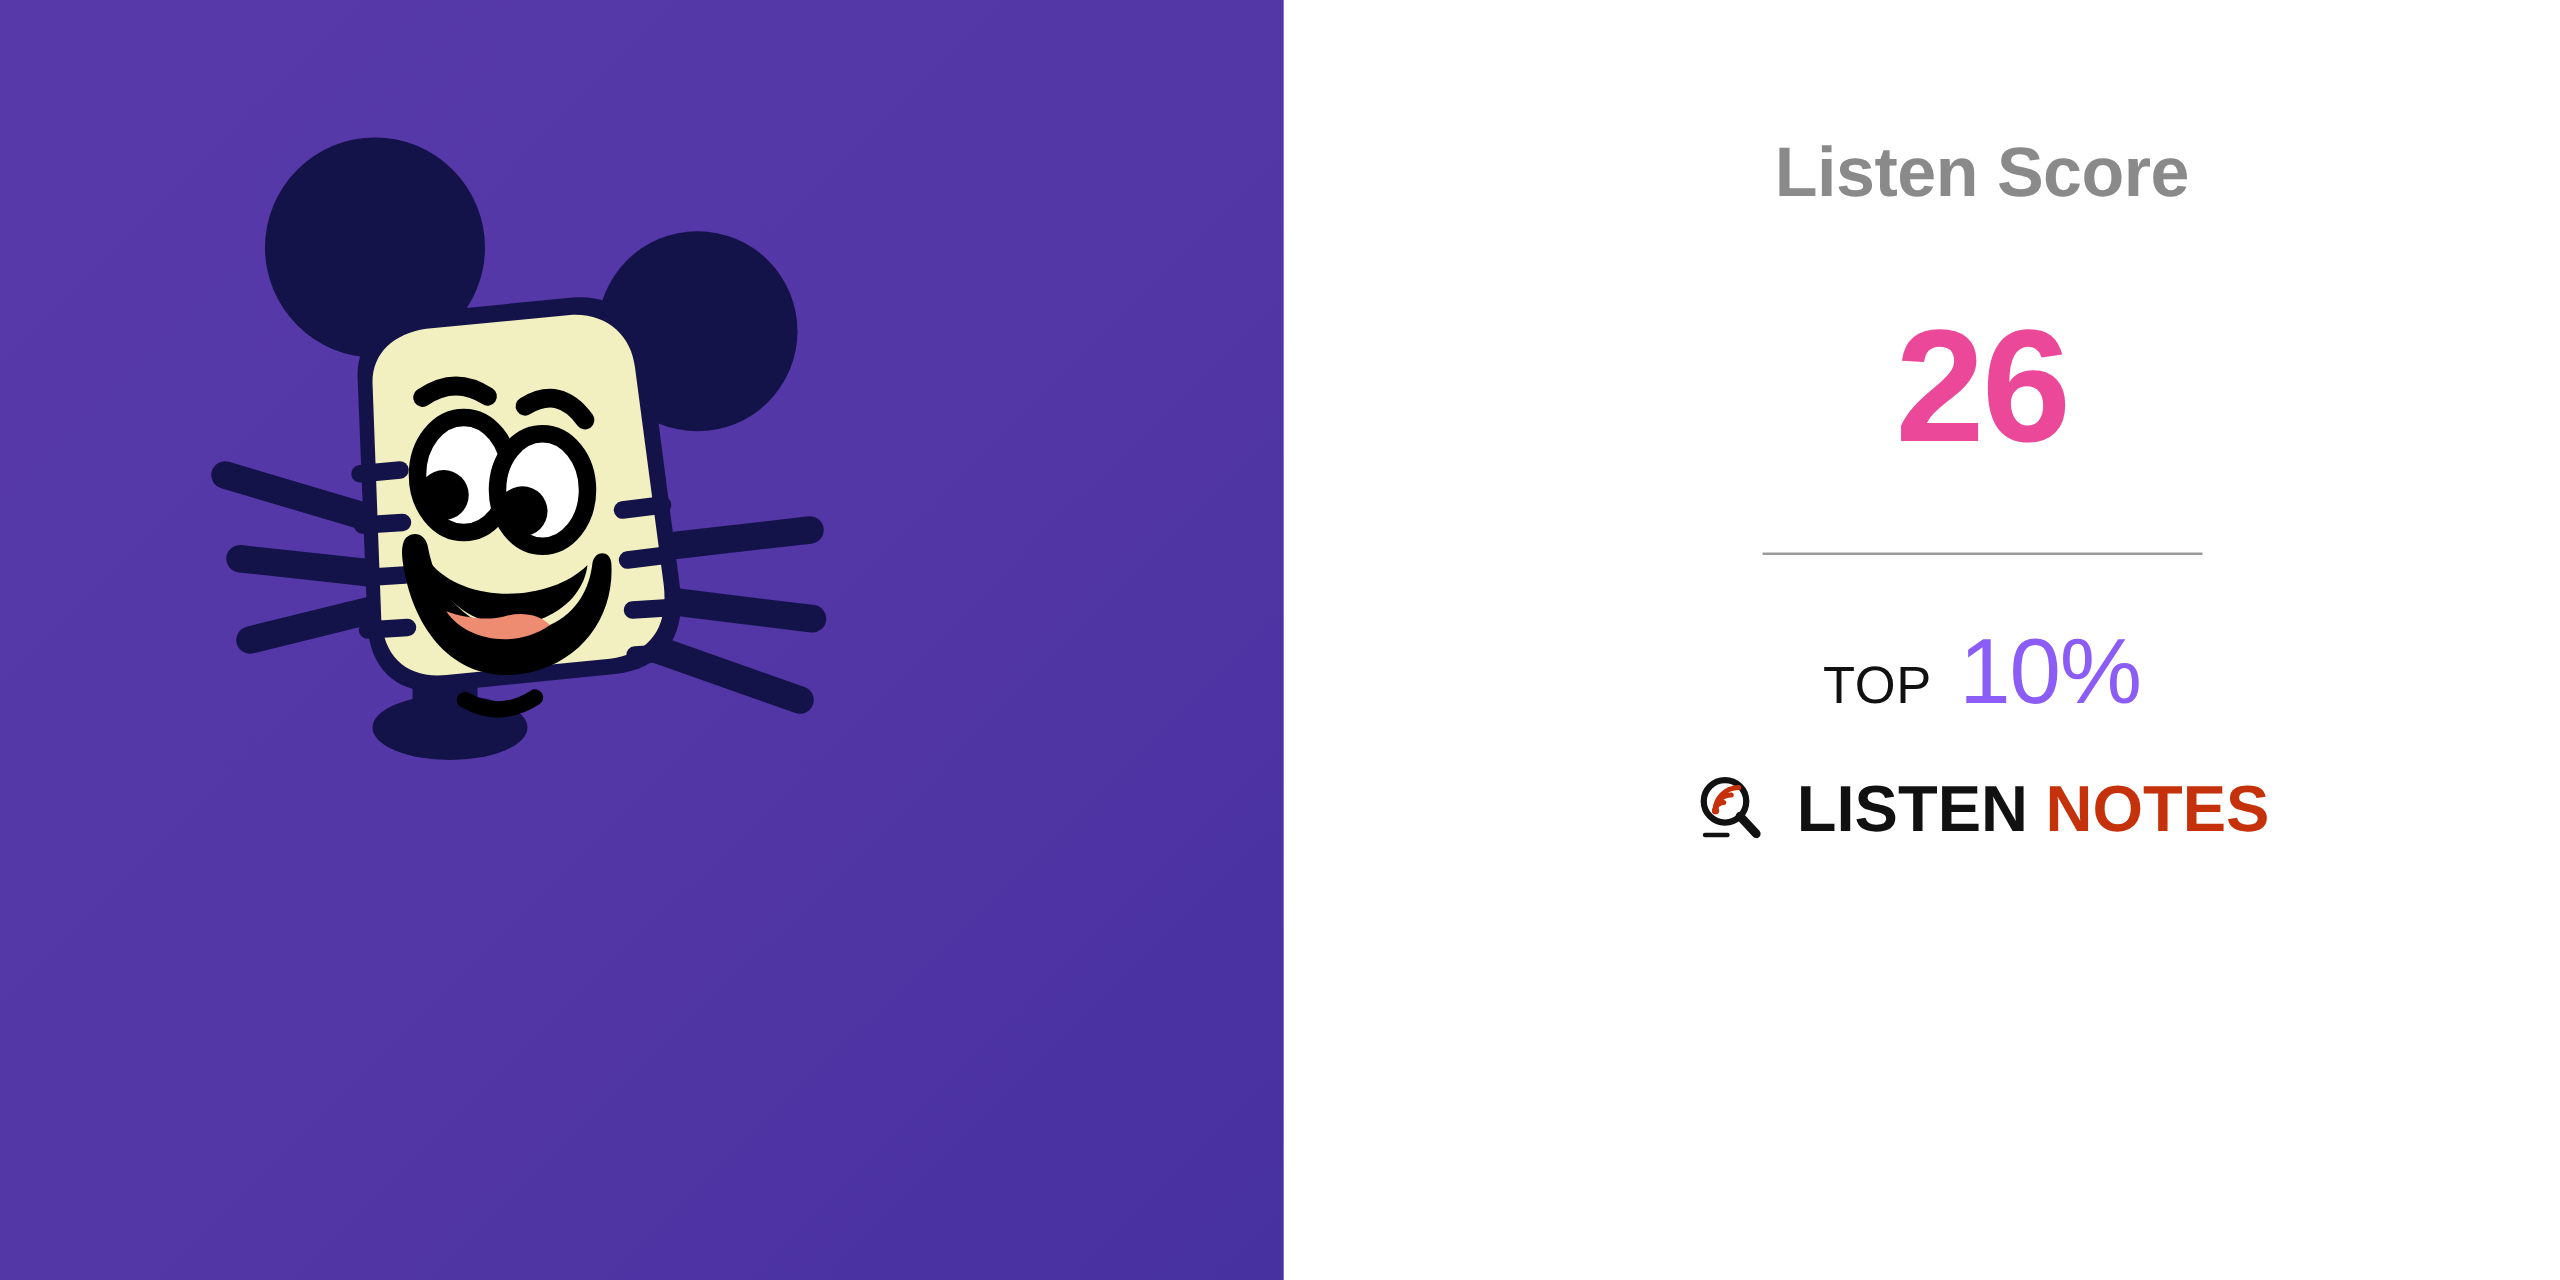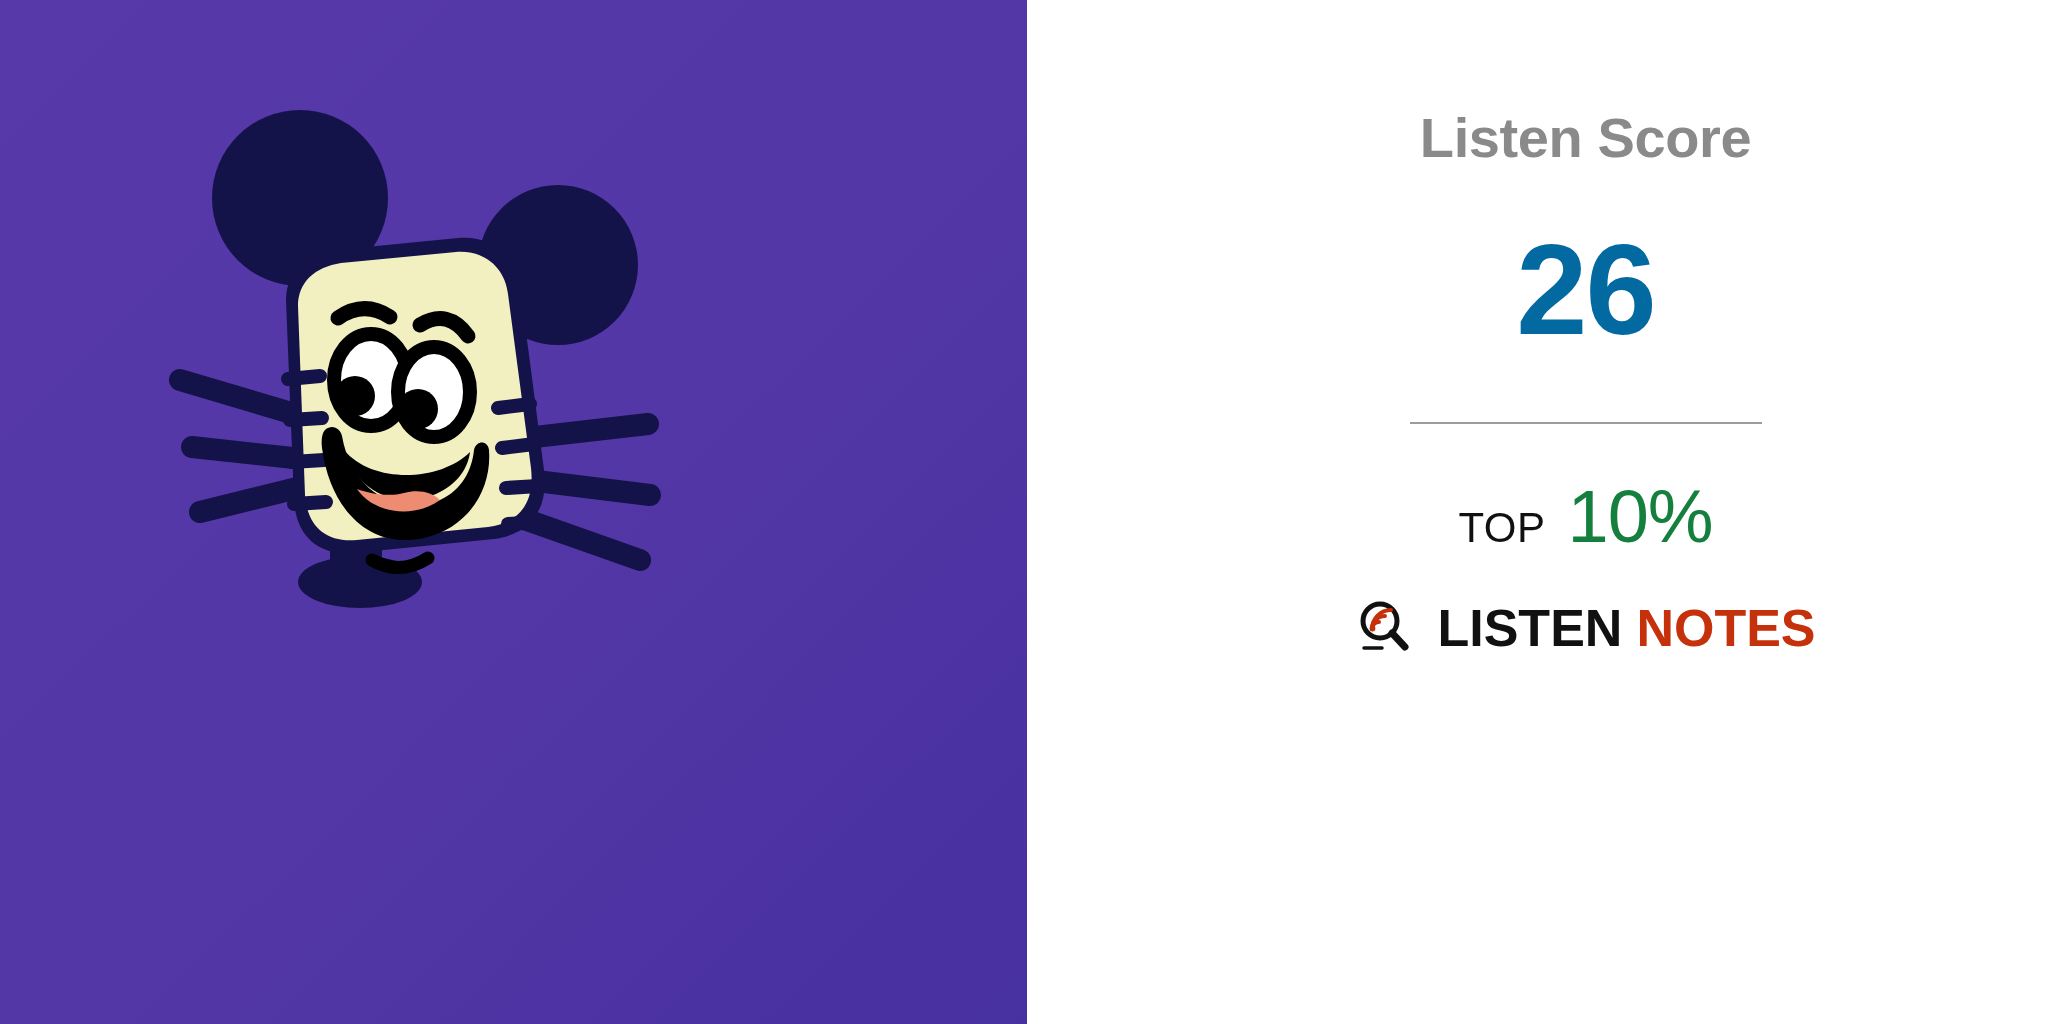--- a/index.html
+++ b/index.html
@@ -62,25 +62,25 @@
     margin-top: 110px;
     font-size: 56px;
     font-weight: bold;
     letter-spacing: -0.4px;
     color: #8a8a8a;
     line-height: 1;
     white-space: nowrap;
   }
 
   .score-value {
-    margin-top: 60px;
+    margin-top: 80px;
     font-size: 128px;
     font-weight: bold;
     letter-spacing: -2px;
-    color: #0369a1;
+    color: #ec4899;
     line-height: 1;
   }
 
   .score-divider {
     margin-top: 68px;
     width: 352px;
     height: 2px;
     background: #9c9c9c;
   }
 
@@ -96,21 +96,21 @@
     font-weight: normal;
     letter-spacing: 0.5px;
     color: #111111;
     line-height: 1;
   }
   .rank-value {
     margin-left: 22px;
     font-size: 74px;
     font-weight: normal;
     letter-spacing: -1px;
-    color: #15803d;
+    color: #8b5cf6;
     line-height: 1;
   }
 
   .brand-row {
     margin-top: 44px;
     display: flex;
     flex-direction: row;
     align-items: center;
     justify-content: center;
   }

